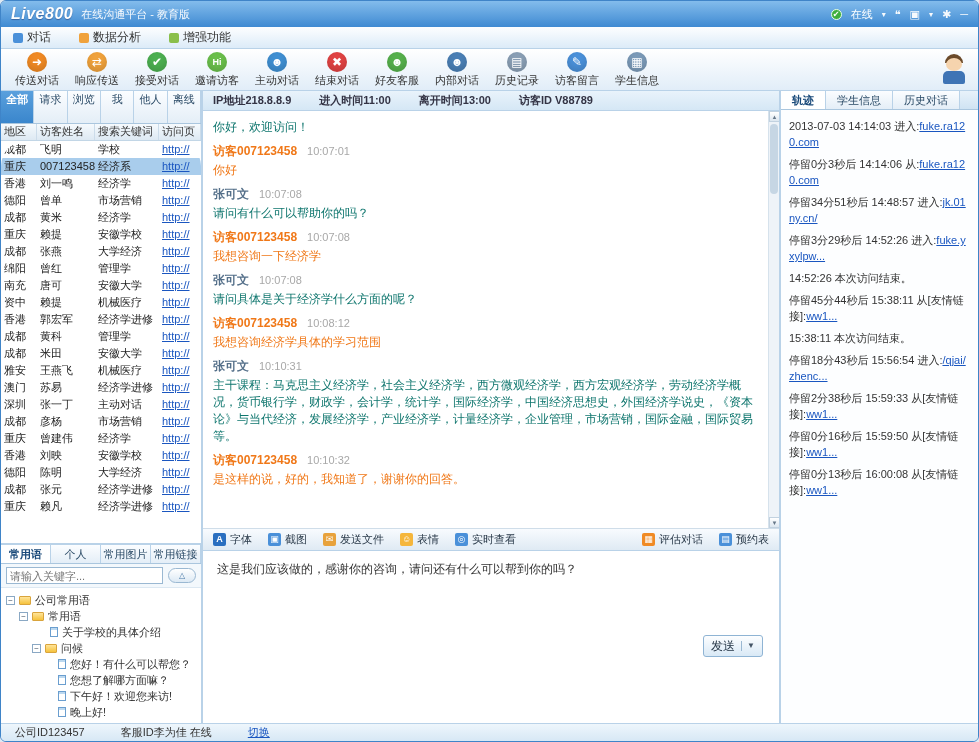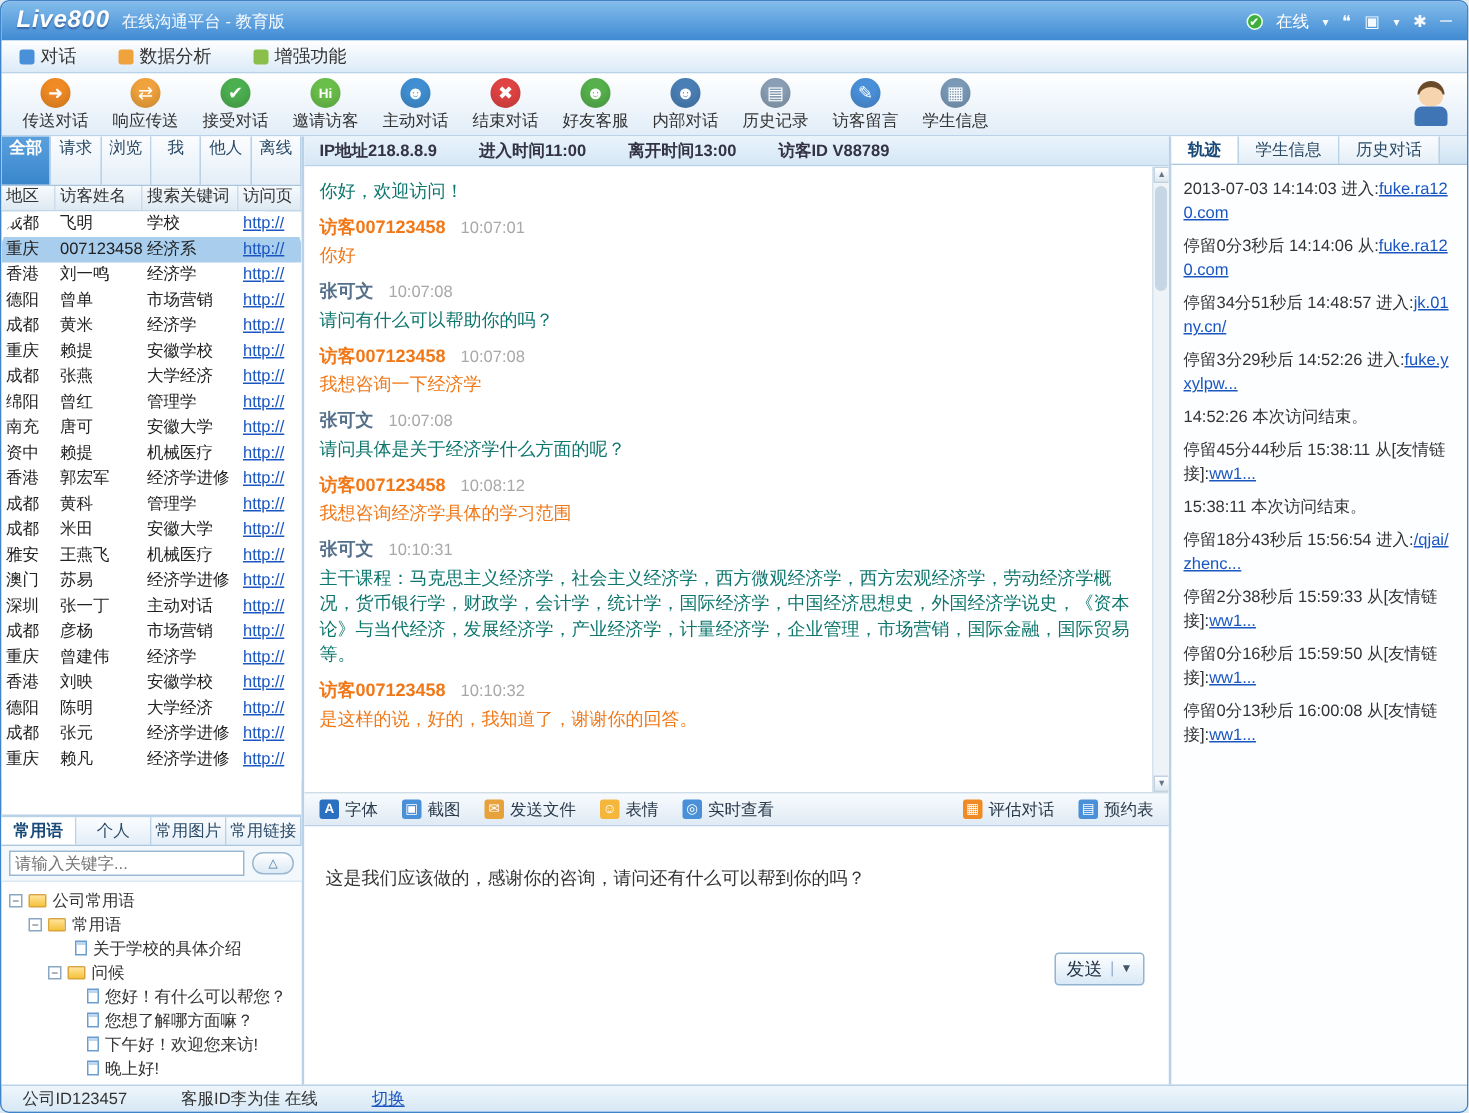--- a/index.html
+++ b/index.html
@@ -74,21 +74,21 @@
   .agent .msg-text{color:#0f766e;}
   .visitor .msg-text{color:#f07818;}
   .vscroll{position:absolute;top:0;right:0;width:11px;bottom:0;background:#eef3f8;border-left:1px solid #d6e2ec;}
   .vs-btn{position:absolute;left:0;width:11px;height:11px;font-size:6px;text-align:center;line-height:11px;color:#678;background:linear-gradient(#fff,#dde7f0);border:1px solid #c2d2e0;}
   .vs-up{top:0}.vs-down{bottom:0}
   .vs-thumb{position:absolute;left:1px;top:13px;width:8px;height:70px;background:#c6d6e4;border-radius:4px;}
   .chat-tools{height:22px;background:linear-gradient(#f8fbfe,#dfeaf4);border-bottom:1px solid #b9d2e8;display:flex;align-items:center;padding:0 10px;font-size:11px;color:#2a3a4a;gap:16px;flex:none;}
   .ct-item{display:flex;align-items:center;gap:4px;cursor:default;}
   .ct-ico{width:13px;height:13px;border-radius:2px;color:#fff;font-size:9px;line-height:13px;text-align:center;font-weight:bold;flex:none;}
   .ct-right{margin-left:auto;display:flex;gap:16px;}
-  .reply-area{flex:1;position:relative;background:#fff;padding:26px 14px;}
+  .reply-area{flex:1;position:relative;background:#fff;padding:10px 14px;}
   .reply-text{font-size:12px;color:#333;line-height:17px;min-height:60px;cursor:text;}
   .send-btn{position:absolute;right:16px;top:84px;width:60px;height:22px;border:1px solid #8fb4d4;border-radius:3px;background:linear-gradient(#fdfeff,#d9e9f6);font-size:12px;color:#234;display:flex;align-items:center;justify-content:center;gap:6px;font-family:inherit;}
   .send-caret{font-size:8px;color:#456;border-left:1px solid #9ab8d2;padding-left:5px;line-height:10px;}
   
   .col-right{width:197px;display:flex;flex-direction:column;background:#fdfeff;}
   .rtabs{height:19px;display:flex;background:linear-gradient(#e8f2fa,#cfe3f3);border-bottom:1px solid #aac6de;font-size:11px;flex:none;}
   .rtab{padding:0 11px;line-height:18px;border-right:1px solid #b9d2e8;color:#2a4a66;background:linear-gradient(#fbfdff,#e4eef7);cursor:default;}
   .rtab.sel{background:#fff;font-weight:bold;color:#1a4a7a;}
   .track-list{flex:1;padding:8px 8px;overflow:hidden;font-size:11px;line-height:16px;color:#333;}
   .track-entry{margin-bottom:6px;word-break:break-all;}

